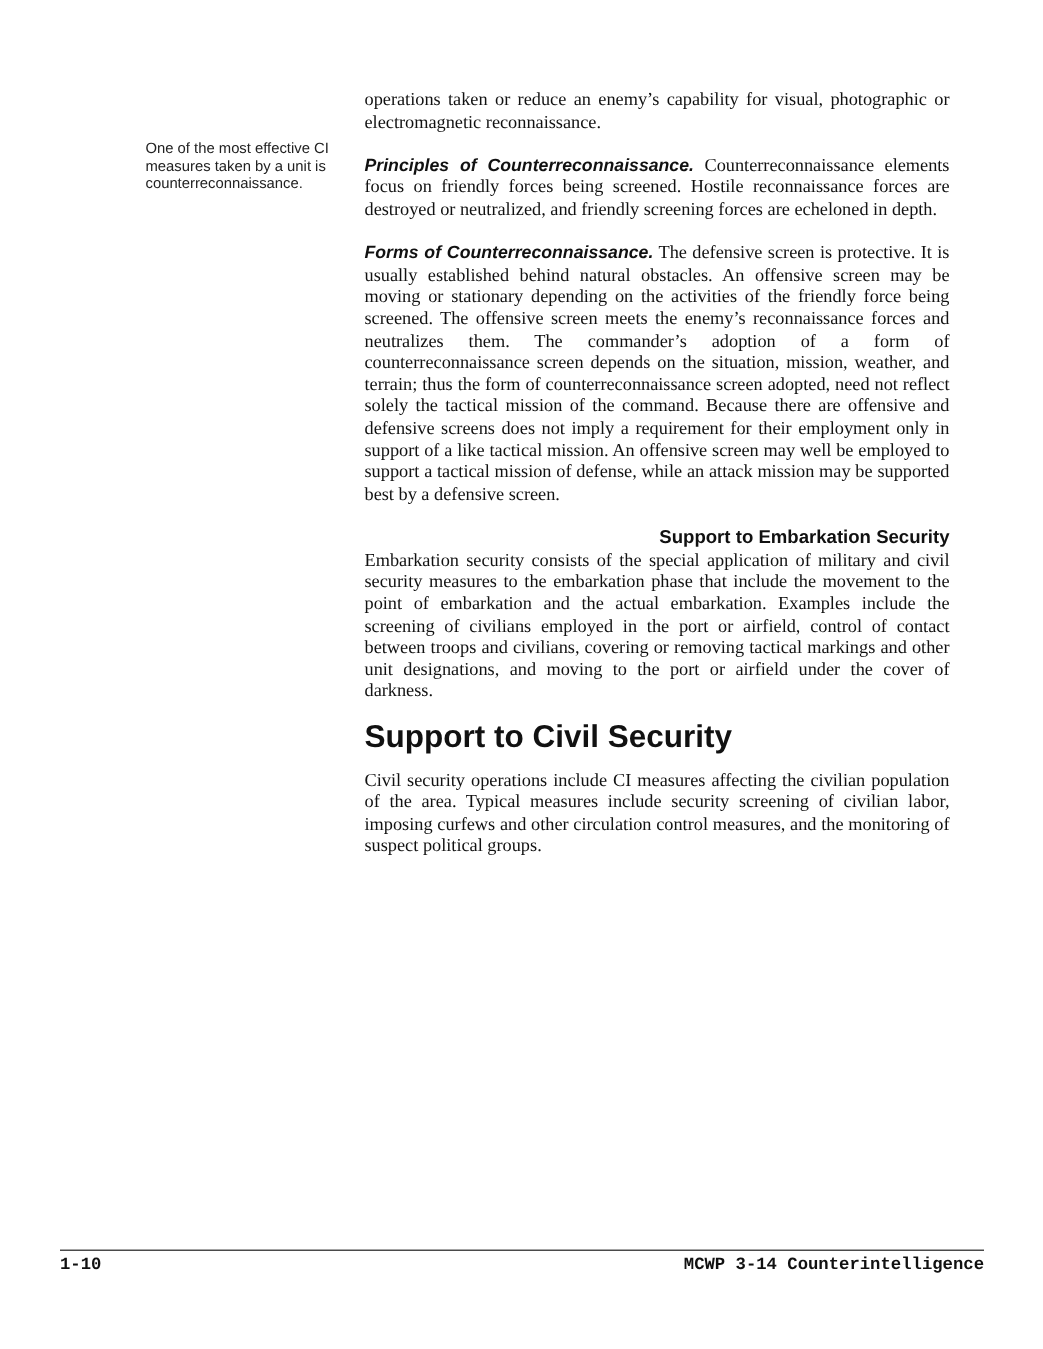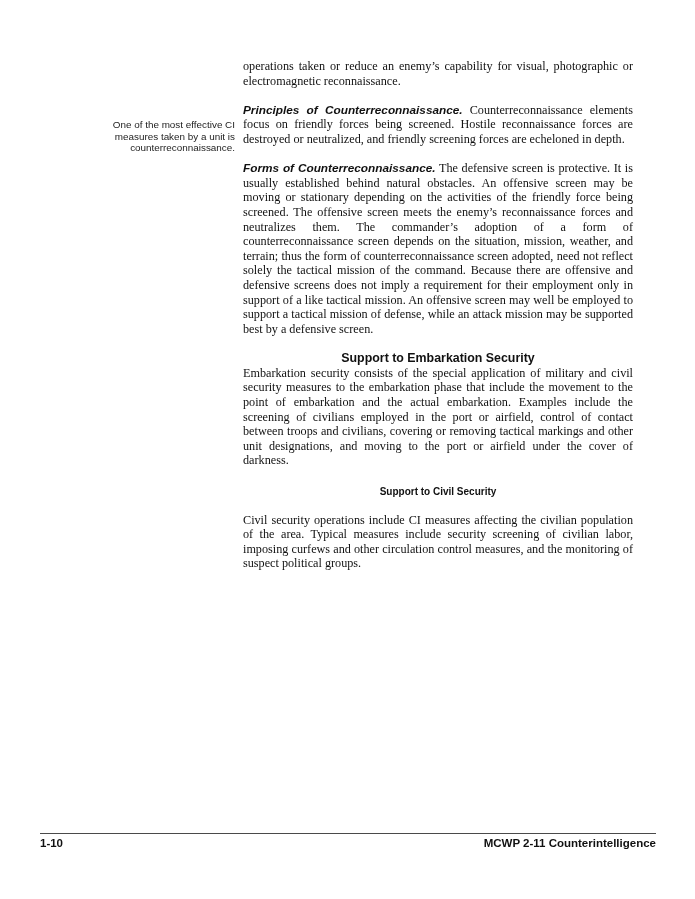--- a/index.html
+++ b/index.html
@@ -38,63 +38,63 @@
     font-weight: bold;
     font-style: italic;
     font-size: 11.8px;
   }
   .sub-heading {
     font-family: "Liberation Sans", sans-serif;
     font-weight: bold;
     font-size: 12.4px;
     line-height: 15px;
     margin: 0;
-    text-align: center;
+    text-align: right;
     color: #111111;
   }
   .section-heading {
     font-family: "Liberation Sans", sans-serif;
     font-weight: bold;
-    font-size: 10px;
+    font-size: 21px;
     line-height: 18px;
     margin: 2px 0 12px 0;
-    text-align: center;
+    text-align: left;
     color: #111111;
   }
   
   .margin-note {
     position: absolute;
     left: 97px;
     width: 138px;
     font-family: "Liberation Sans", sans-serif;
     font-size: 9.9px;
     line-height: 11.6px;
     color: #222222;
     text-align: left;
     margin: 0;
   }
-  .note-1 { top: 119px; text-align: right; }
+  .note-1 { top: 94px; }
   .note-2 { top: 524px; }
   
   .footer-rule {
     position: absolute;
     left: 40px;
     top: 833px;
     width: 616px;
     height: 0;
     border-top: 1px solid #4a4a4a;
   }
   .footer-row {
     position: absolute;
     left: 40px;
     top: 837px;
     width: 616px;
     display: flex;
     justify-content: space-between;
-    font-family: Liberation Sans, sans-serif;
+    font-family: Liberation Mono, monospace;
     font-weight: bold;
     font-size: 11.5px;
     color: #111111;
   }
 </style>
 </head>
 <body>
 
 <div class="page">
 
@@ -116,16 +116,16 @@
     <h2 class="section-heading">Support to Civil Security</h2>
 
     <p>Civil security operations include CI measures affecting the civilian population of the area. Typical measures include security screening of civilian labor, imposing curfews and other circulation control measures, and the monitoring of suspect political groups.</p>
 
   </main>
 
   <div class="footer-rule"></div>
 
   <div class="footer-row">
     <span>1-10</span>
-    <span>MCWP 2-11 Counterintelligence</span>
+    <span>MCWP 3-14 Counterintelligence</span>
   </div>
 
 </div>
 
 </body></html>

